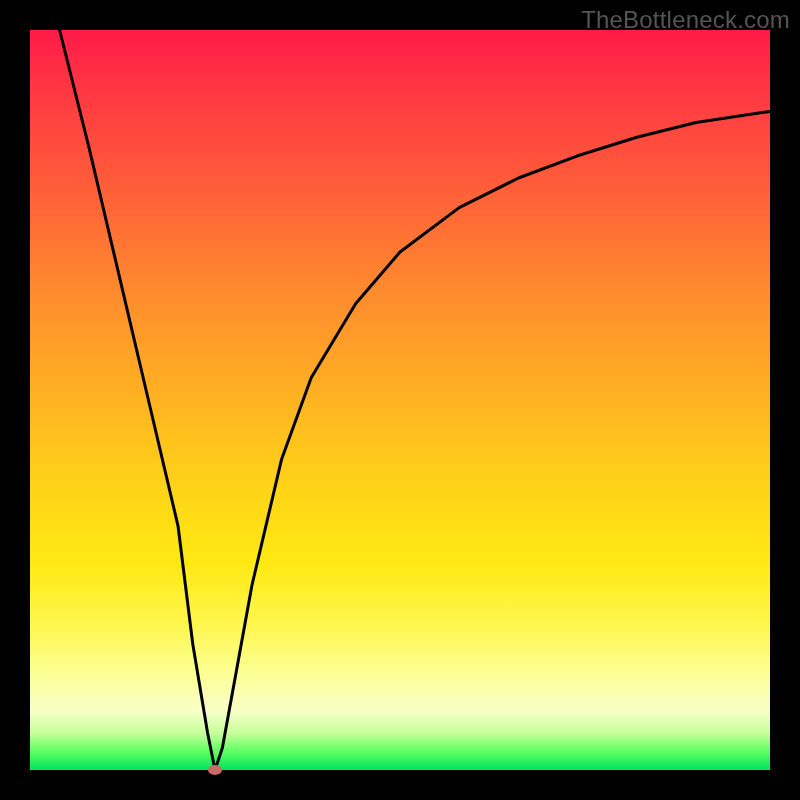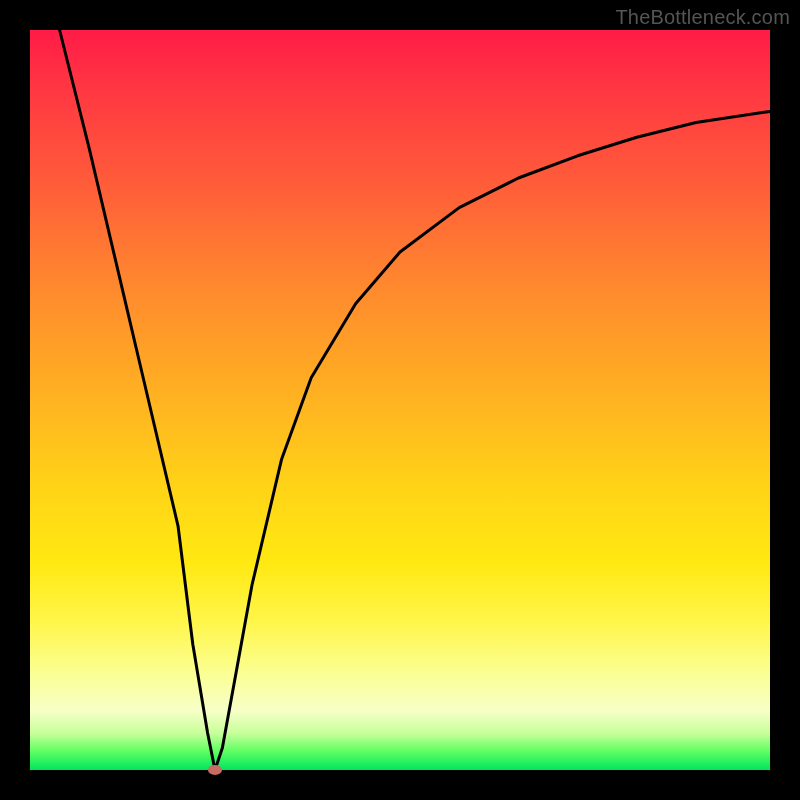--- a/index.html
+++ b/index.html
@@ -39,21 +39,21 @@
       #c8ff9a 95%,
       #5eff62 97.5%,
       #00e45e 100%
     );
   }
   .watermark {
     position: absolute;
     top: 6px;
     right: 10px;
     color: #555;
-    font-size: 20px;
+    font-size: 24px;
     letter-spacing: 0.2px;
     user-select: none;
   }
   svg.curve {
     position: absolute;
     left: 0;
     top: 0;
     width: 740px;
     height: 740px;
     overflow: visible;

